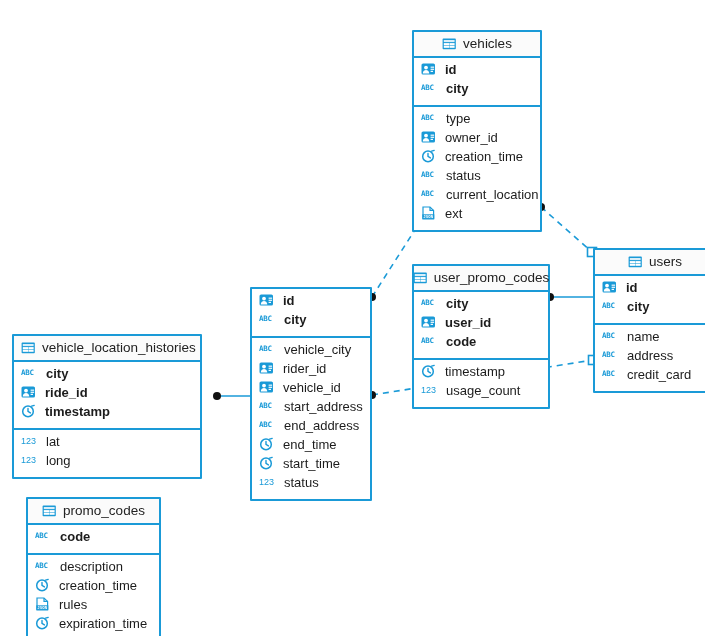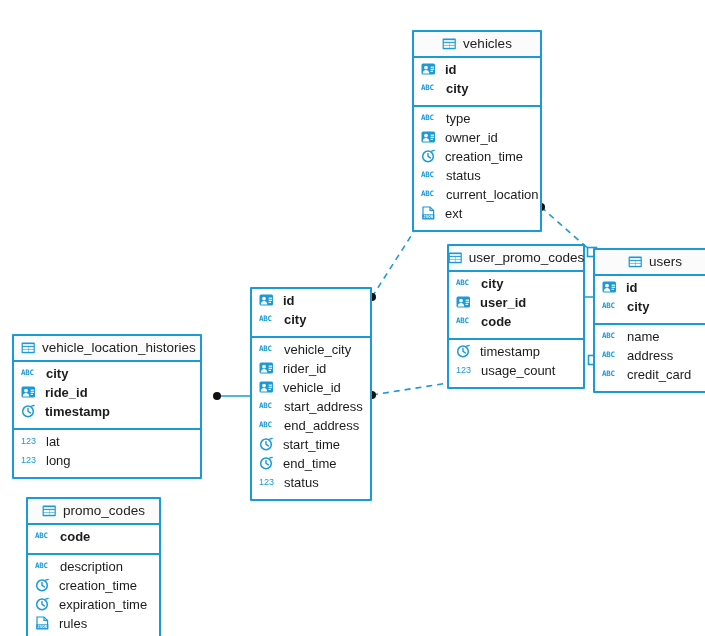--- a/index.html
+++ b/index.html
@@ -202,21 +202,21 @@
               <path d="M2 1 L9 1 L12.6 4.4 L12.6 13 L2 13 Z" fill="none" stroke="#1a9ad7" stroke-width="1.2"></path>
               <path d="M9 1 L9 4.4 L12.6 4.4" fill="none" stroke="#1a9ad7" stroke-width="1.2"></path>
               <rect x="1.3" y="8.3" width="12" height="4.6" fill="#1a9ad7"></rect>
               <text x="7.3" y="12.1" text-anchor="middle" font-family="&quot;DejaVu Sans Mono&quot;, monospace" font-size="4.1" font-weight="bold" fill="#ffffff">JSON</text>
             </svg>
           </span>
           <span>ext</span>
         </div>
       </div>
     </div>
-    <div class="entity" style="left: 412px; top: 244px; width: 138px; margin-left: 35px;">
+    <div class="entity" style="left: 412px; top: 264px; width: 138px;">
       <div class="entity-header center">
         <span class="ico">
           <svg width="15" height="14" viewBox="0 0 15 14">
             <rect x="0.6" y="1.6" width="13.2" height="10.6" rx="0.8" fill="#1a9ad7"></rect>
             <rect x="1.8" y="3" width="10.8" height="2.1" fill="#d9eef9"></rect>
             <rect x="1.8" y="6.1" width="5.2" height="2.1" fill="#ffffff"></rect>
             <rect x="7.4" y="6.1" width="5.2" height="2.1" fill="#ffffff"></rect>
             <rect x="1.8" y="8.7" width="5.2" height="2.1" fill="#ffffff"></rect>
             <rect x="7.4" y="8.7" width="5.2" height="2.1" fill="#ffffff"></rect>
           </svg>
@@ -371,31 +371,31 @@
           <span>end_address</span>
         </div>
         <div class="field">
           <span class="ico">
             <svg width="15" height="14" viewBox="0 0 15 14">
               <circle cx="7" cy="7.4" r="5.3" fill="none" stroke="#1a9ad7" stroke-width="1.5"></circle>
               <path d="M7 4.4 L7 7.4 L9.4 8.9" fill="none" stroke="#1a9ad7" stroke-width="1.4" stroke-linecap="round"></path>
               <path d="M10.6 2.2 L13.2 1.3" stroke="#1a9ad7" stroke-width="1.3" stroke-linecap="round"></path>
             </svg>
           </span>
+          <span>end_time</span>
+        </div>
+        <div class="field">
+          <span class="ico">
+            <svg width="15" height="14" viewBox="0 0 15 14">
+              <circle cx="7" cy="7.4" r="5.3" fill="none" stroke="#1a9ad7" stroke-width="1.5"></circle>
+              <path d="M7 4.4 L7 7.4 L9.4 8.9" fill="none" stroke="#1a9ad7" stroke-width="1.4" stroke-linecap="round"></path>
+              <path d="M10.6 2.2 L13.2 1.3" stroke="#1a9ad7" stroke-width="1.3" stroke-linecap="round"></path>
+            </svg>
+          </span>
           <span>start_time</span>
-        </div>
-        <div class="field">
-          <span class="ico">
-            <svg width="15" height="14" viewBox="0 0 15 14">
-              <circle cx="7" cy="7.4" r="5.3" fill="none" stroke="#1a9ad7" stroke-width="1.5"></circle>
-              <path d="M7 4.4 L7 7.4 L9.4 8.9" fill="none" stroke="#1a9ad7" stroke-width="1.4" stroke-linecap="round"></path>
-              <path d="M10.6 2.2 L13.2 1.3" stroke="#1a9ad7" stroke-width="1.3" stroke-linecap="round"></path>
-            </svg>
-          </span>
-          <span>end_time</span>
         </div>
         <div class="field">
           <span class="ico ico-num">123</span>
           <span>status</span>
         </div>
       </div>
     </div>
     <div class="entity" style="left: 12px; top: 334px; width: 190px;">
       <div class="entity-header left">
         <span class="ico">
@@ -481,33 +481,33 @@
               <circle cx="7" cy="7.4" r="5.3" fill="none" stroke="#1a9ad7" stroke-width="1.5"></circle>
               <path d="M7 4.4 L7 7.4 L9.4 8.9" fill="none" stroke="#1a9ad7" stroke-width="1.4" stroke-linecap="round"></path>
               <path d="M10.6 2.2 L13.2 1.3" stroke="#1a9ad7" stroke-width="1.3" stroke-linecap="round"></path>
             </svg>
           </span>
           <span>creation_time</span>
         </div>
         <div class="field">
           <span class="ico">
             <svg width="15" height="14" viewBox="0 0 15 14">
-              <circle cx="7" cy="7.4" r="5.3" fill="none" stroke="#1a9ad7" stroke-width="1.5"></circle>
-              <path d="M7 4.4 L7 7.4 L9.4 8.9" fill="none" stroke="#1a9ad7" stroke-width="1.4" stroke-linecap="round"></path>
-              <path d="M10.6 2.2 L13.2 1.3" stroke="#1a9ad7" stroke-width="1.3" stroke-linecap="round"></path>
-            </svg>
-          </span>
-          <span>expiration_time</span>
-        </div>
-        <div class="field">
-          <span class="ico">
-            <svg width="15" height="14" viewBox="0 0 15 14">
               <path d="M2 1 L9 1 L12.6 4.4 L12.6 13 L2 13 Z" fill="none" stroke="#1a9ad7" stroke-width="1.2"></path>
               <path d="M9 1 L9 4.4 L12.6 4.4" fill="none" stroke="#1a9ad7" stroke-width="1.2"></path>
               <rect x="1.3" y="8.3" width="12" height="4.6" fill="#1a9ad7"></rect>
               <text x="7.3" y="12.1" text-anchor="middle" font-family="&quot;DejaVu Sans Mono&quot;, monospace" font-size="4.1" font-weight="bold" fill="#ffffff">JSON</text>
             </svg>
           </span>
           <span>rules</span>
         </div>
+        <div class="field">
+          <span class="ico">
+            <svg width="15" height="14" viewBox="0 0 15 14">
+              <circle cx="7" cy="7.4" r="5.3" fill="none" stroke="#1a9ad7" stroke-width="1.5"></circle>
+              <path d="M7 4.4 L7 7.4 L9.4 8.9" fill="none" stroke="#1a9ad7" stroke-width="1.4" stroke-linecap="round"></path>
+              <path d="M10.6 2.2 L13.2 1.3" stroke="#1a9ad7" stroke-width="1.3" stroke-linecap="round"></path>
+            </svg>
+          </span>
+          <span>expiration_time</span>
+        </div>
       </div>
     </div>
   </div>
 
 </body></html>

